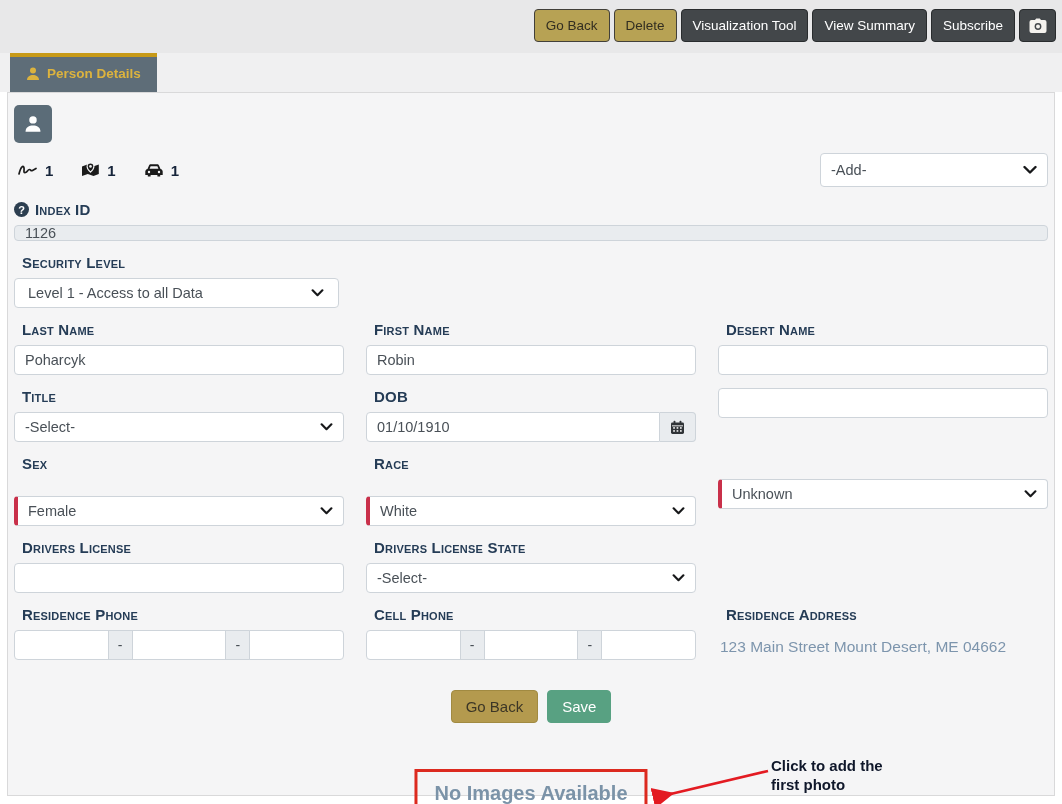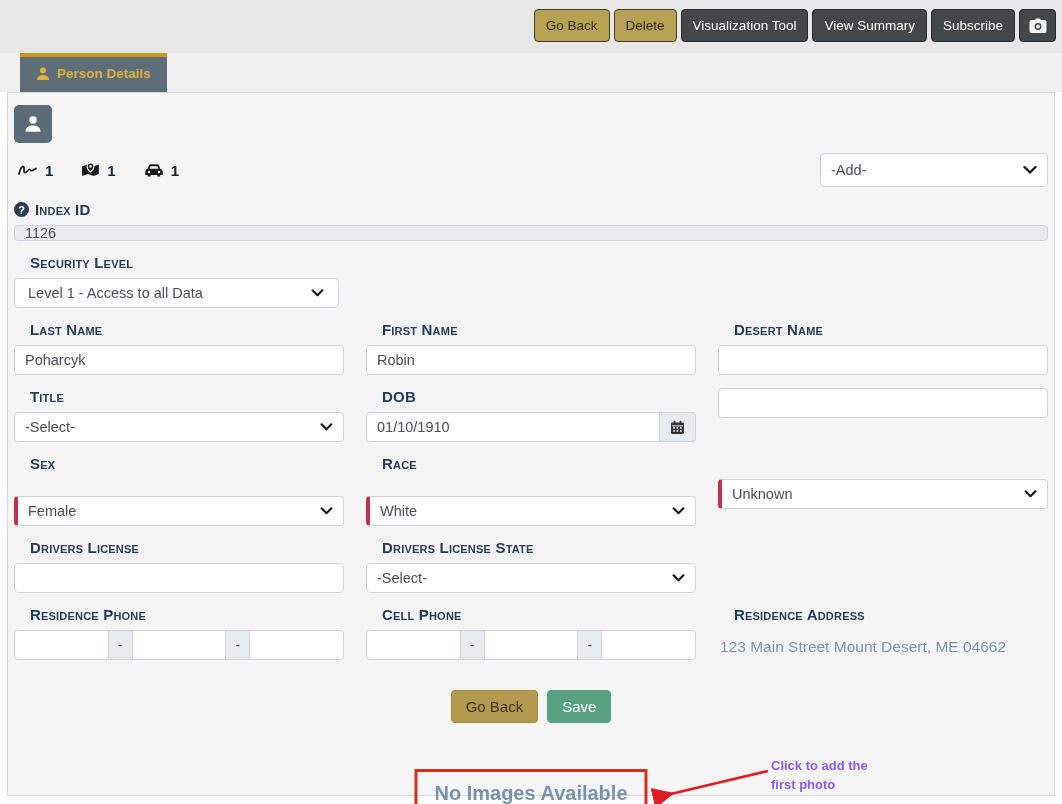--- a/index.html
+++ b/index.html
@@ -14,21 +14,21 @@
   .toolbar { position:absolute; top:9px; right:6px; display:flex; gap:4px; }
   .tbtn {
     font-family:"Liberation Sans", sans-serif;
     font-size:13.5px; padding:7px 11px; border-radius:4px; line-height:1.15;
     cursor:pointer; white-space:nowrap;
   }
   .tbtn.gold { background:#b7a254; border:1px solid #42403a; color:#322e21; }
   .tbtn.dark { background:#43474a; border:1px solid #292c2e; color:#ffffff; }
   .tbtn.iconbtn { width:37px; display:flex; align-items:center; justify-content:center; padding:0; height:33px; }
   
-  .tab-row { height:39px; background:#f0f0f1; padding-left:20px; display:flex; }
+  .tab-row { height:39px; background:#f0f0f1; padding-left:10px; display:flex; }
   .tab {
     display:inline-flex; align-items:center; gap:7px; padding:0 16px 2px;
     background:#5e6d78; border-top:4px solid #c79a18;
     color:#dcb33e; font-weight:bold; font-size:13.5px; cursor:pointer;
   }
   
   .panel {
     margin:0 7px; background:#f5f5f6; border:1px solid #d9d9da;
     height:704px; padding:10px 6px 0;
   }
@@ -37,21 +37,21 @@
     display:flex; align-items:center; justify-content:center; cursor:pointer;
     margin:2px 0 10px 0;
   }
   .counter-row { display:flex; justify-content:space-between; align-items:center; margin:10px 0 14px; padding-left:4px; }
   .counters { display:flex; gap:28px; }
   .counter { display:flex; align-items:center; gap:7px; cursor:pointer; }
   .counter .num { font-size:15px; font-weight:bold; color:#16243a; }
   
   .lbl {
     font-weight:700; font-variant:small-caps; color:#253c56;
-    font-size:15px; margin:0 16px 7px; letter-spacing:.2px;
+    font-size:15px; margin:0 8px 7px; letter-spacing:.2px;
   }
   .ctl {
     background:#fff; border:1px solid #ced4da; border-radius:4px;
     height:30px; display:flex; align-items:center; padding:0 10px;
     font-size:14.5px; color:#495057; width:100%;
     font-family:"Liberation Sans", sans-serif;
   }
   input.ctl { outline:none; }
   .ctl.disabled { background:#e9ecef; height:16px; }
   .select { position:relative; justify-content:flex-start; cursor:pointer; }
@@ -85,22 +85,22 @@
   .btn-save { background:#58a182; border:1px solid #58a182; color:#fff; font-size:15px; padding:7px 14px; border-radius:4px; cursor:pointer; }
   
   .image-row { position:relative; height:130px; margin-top:24px; }
   .noimg-box {
     position:absolute; left:50%; transform:translateX(-50%); top:22px;
     border:3px solid #dc2a1f; padding:10px 17px 12px; text-align:center;
   }
   .noimg-line1 { color:#7b93a8; font-weight:bold; font-size:20px; }
   .noimg-line2 { color:#4f93ce; font-weight:bold; font-size:15px; margin-top:9px; cursor:pointer; }
   .annot-text {
-    position:absolute; left:757px; top:9px; color:#8b5cf6; font-weight:bold;
-    font-size:13px; line-height:19px; white-space:pre-line;
+    position:absolute; left:757px; top:9px; color:#0f172a; font-weight:bold;
+    font-size:15px; line-height:19px; white-space:pre-line;
   }
   .annot-arrow { position:absolute; left:632px; top:18px; }
   .qmark {
     display:inline-flex; width:15px; height:15px; border-radius:50%;
     background:#2c3e50; color:#fff; font-size:11px; font-weight:bold;
     align-items:center; justify-content:center; margin-right:6px; vertical-align:-2px;
   }
   .lblrow { display:flex; align-items:center; margin-bottom:7px; }
   .lblrow .lbl { margin:0;text-align:right; }
 </style>

